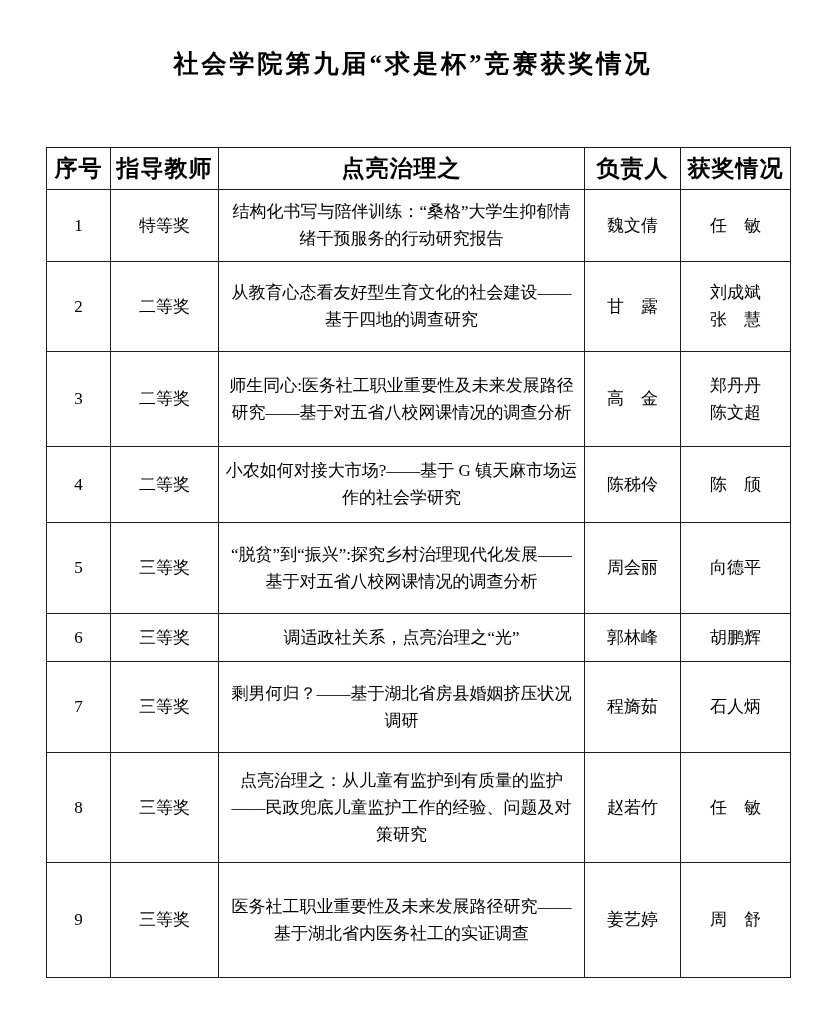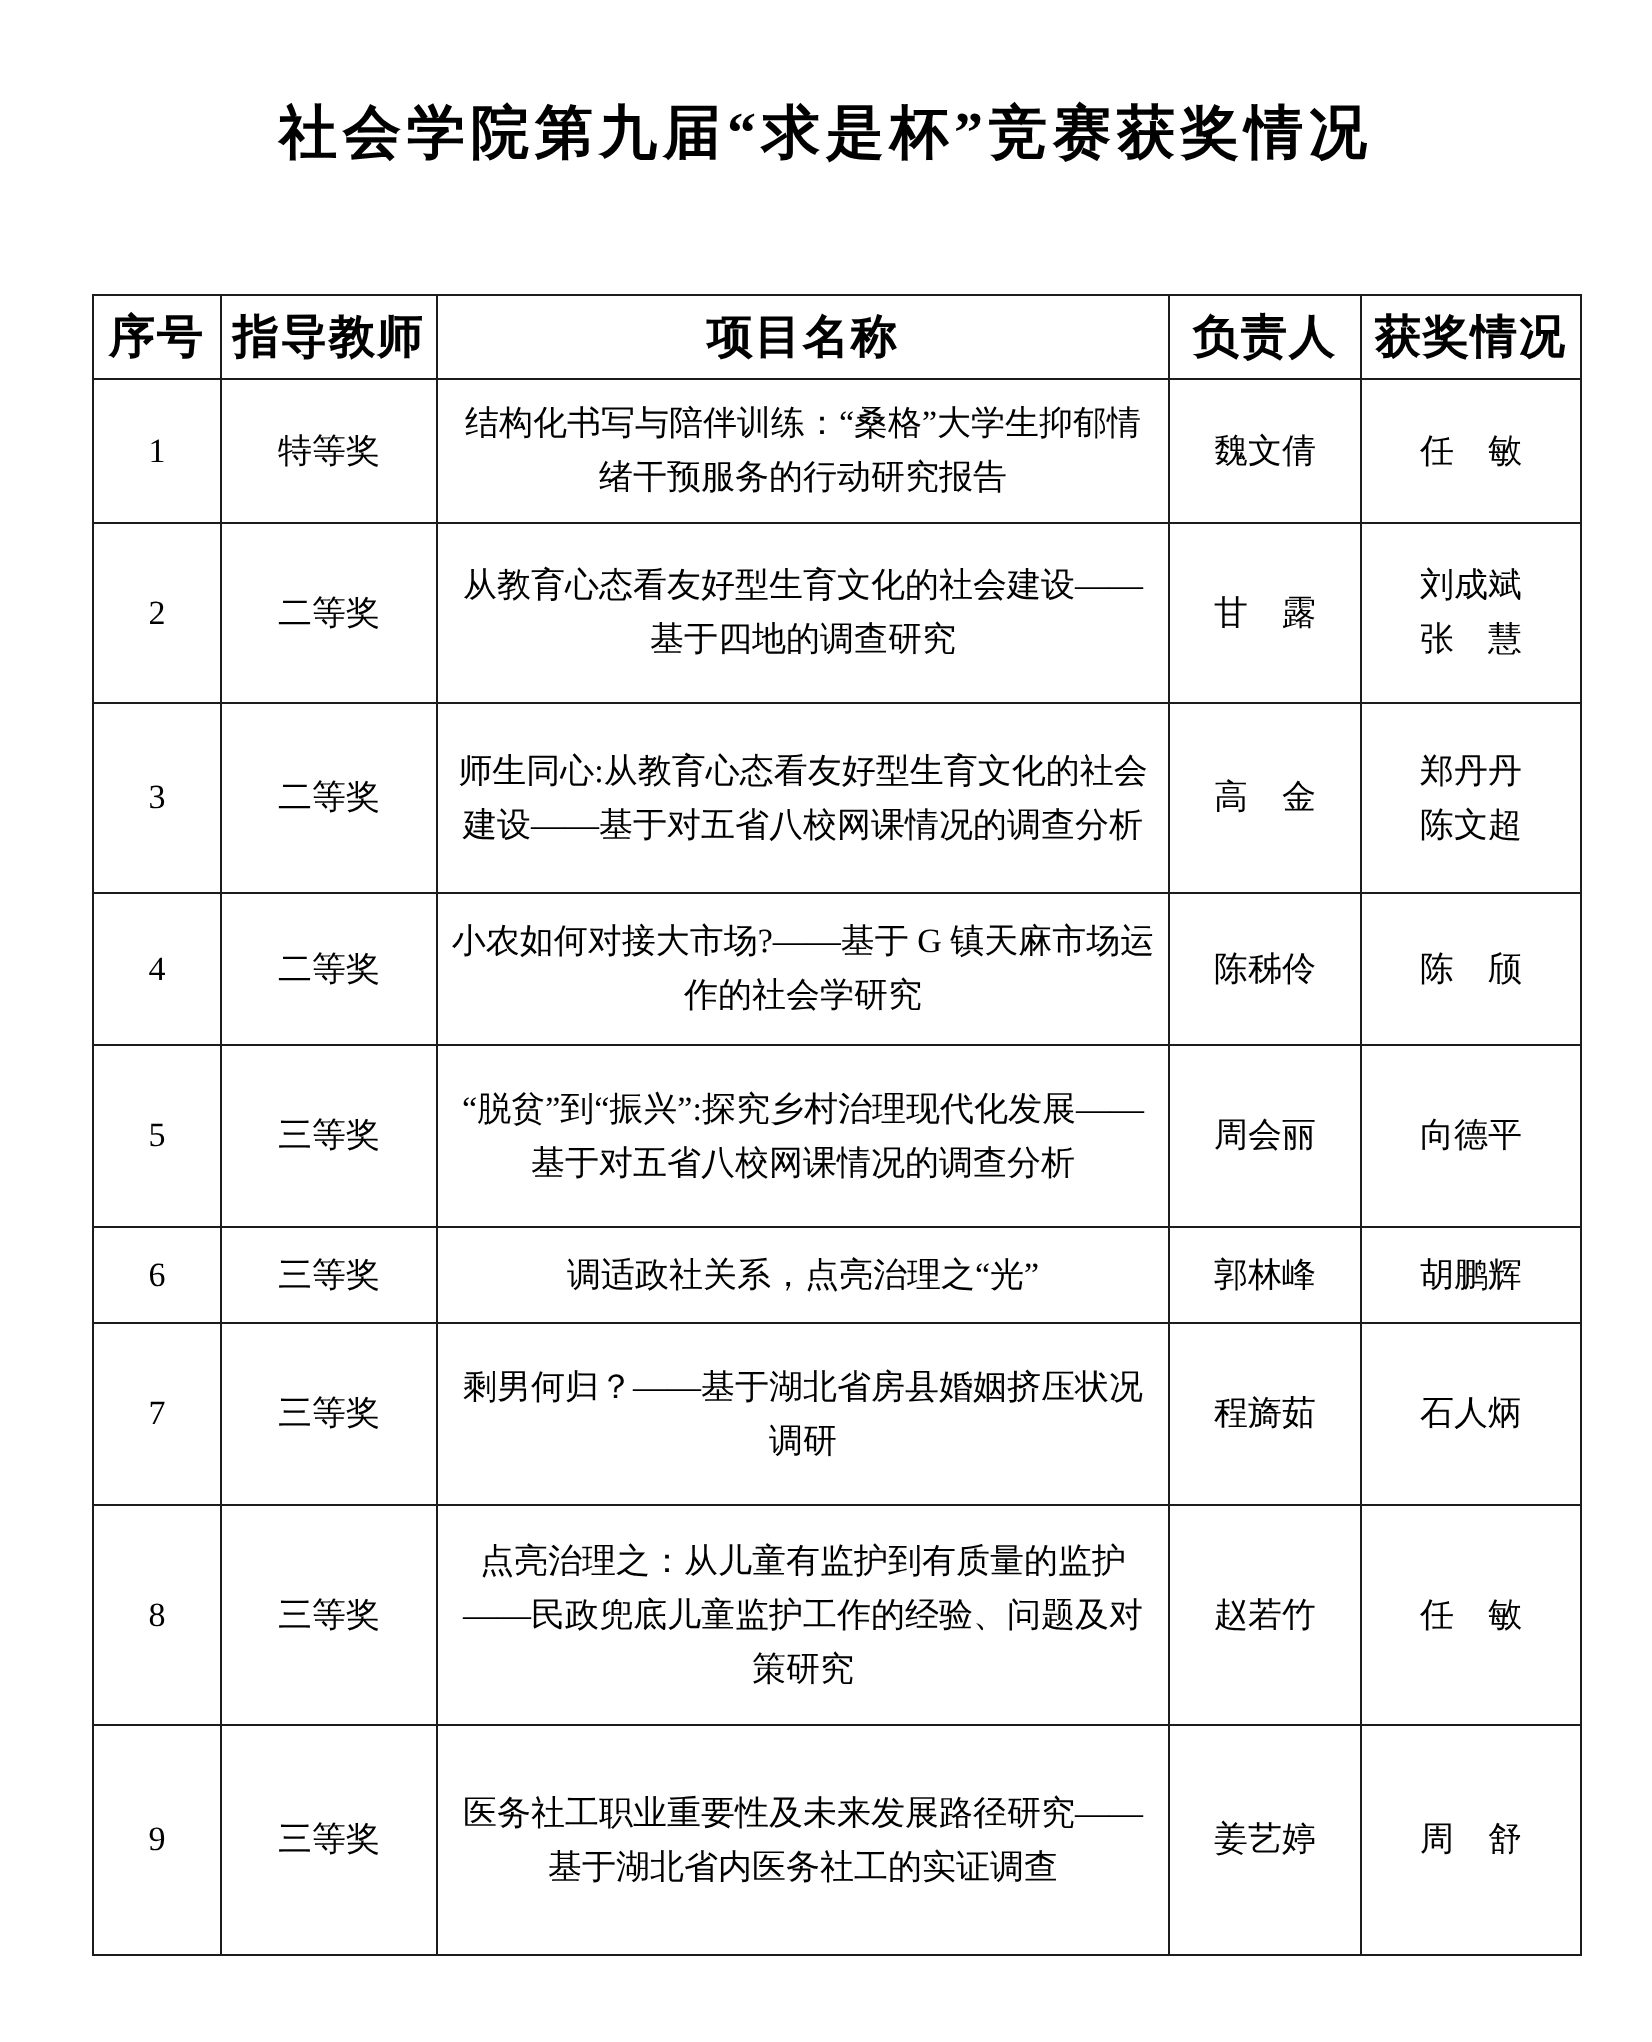--- a/index.html
+++ b/index.html
@@ -12,21 +12,21 @@
   .page {
     position: relative;
     width: 826px;
     height: 1021px;
     background: #ffffff;
     overflow: hidden;
   }
   .page-title {
     padding-top: 47px;
     text-align: center;
-    font-size: 29px;
+    font-size: 25px;
     font-weight: bold;
     letter-spacing: 3px;
     font-family: "Liberation Serif", "DejaVu Serif", serif;
   }
   table.awards {
     position: absolute;
     left: 46px;
     top: 147px;
     width: 744px;
     border-collapse: collapse;
@@ -74,21 +74,21 @@
       <col style="width:64px">
       <col style="width:108px">
       <col style="width:366px">
       <col style="width:96px">
       <col style="width:110px">
     </colgroup>
     <thead>
       <tr class="r0">
         <th>序号</th>
         <th>指导教师</th>
-        <th>项目名称</th>
+        <th>点亮治理之</th>
         <th>负责人</th>
         <th>获奖情况</th>
       </tr>
     </thead>
     <tbody>
       <tr class="r1">
         <td class="row-number-cell">1</td>
         <td class="award-cell">特等奖</td>
         <td class="project-cell">结构化书写与陪伴训练：“桑格”大学生抑郁情绪干预服务的行动研究报告</td>
         <td class="leader-cell">魏文倩</td>
@@ -98,21 +98,21 @@
         <td class="row-number-cell">2</td>
         <td class="award-cell">二等奖</td>
         <td class="project-cell">从教育心态看友好型生育文化的社会建设——基于四地的调查研究</td>
         <td class="leader-cell">甘　露</td>
         <td class="advisor-cell">刘成斌
 张　慧</td>
       </tr>
       <tr class="r3">
         <td class="row-number-cell">3</td>
         <td class="award-cell">二等奖</td>
-        <td class="project-cell">师生同心:从教育心态看友好型生育文化的社会建设——基于对五省八校网课情况的调查分析</td>
+        <td class="project-cell">师生同心:医务社工职业重要性及未来发展路径研究——基于对五省八校网课情况的调查分析</td>
         <td class="leader-cell">高　金</td>
         <td class="advisor-cell">郑丹丹
 陈文超</td>
       </tr>
       <tr class="r4">
         <td class="row-number-cell">4</td>
         <td class="award-cell">二等奖</td>
         <td class="project-cell">小农如何对接大市场?——基于 G 镇天麻市场运作的社会学研究</td>
         <td class="leader-cell">陈秭伶</td>
         <td class="advisor-cell">陈　颀</td>

